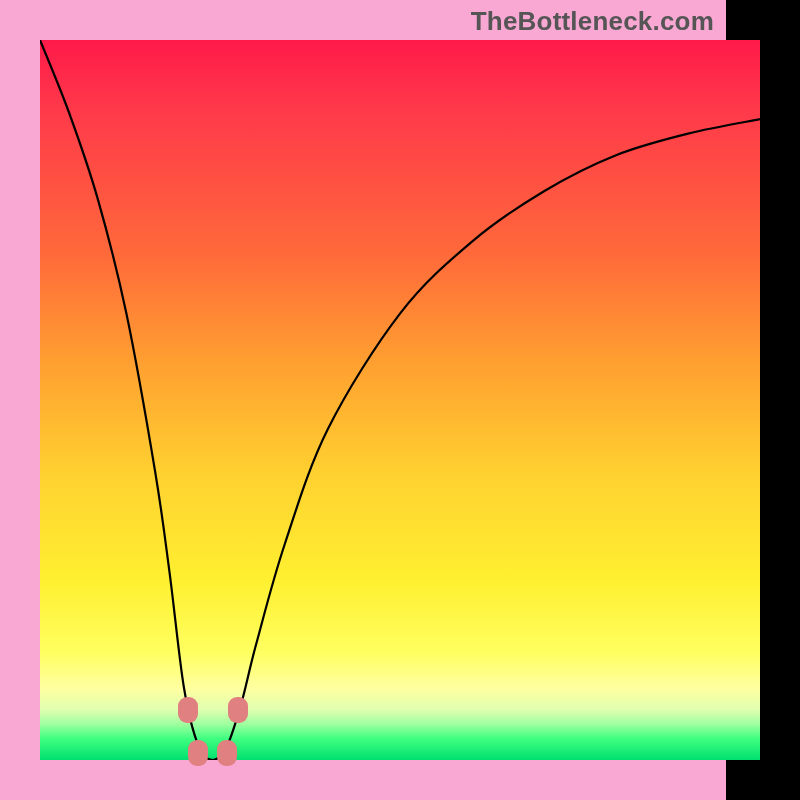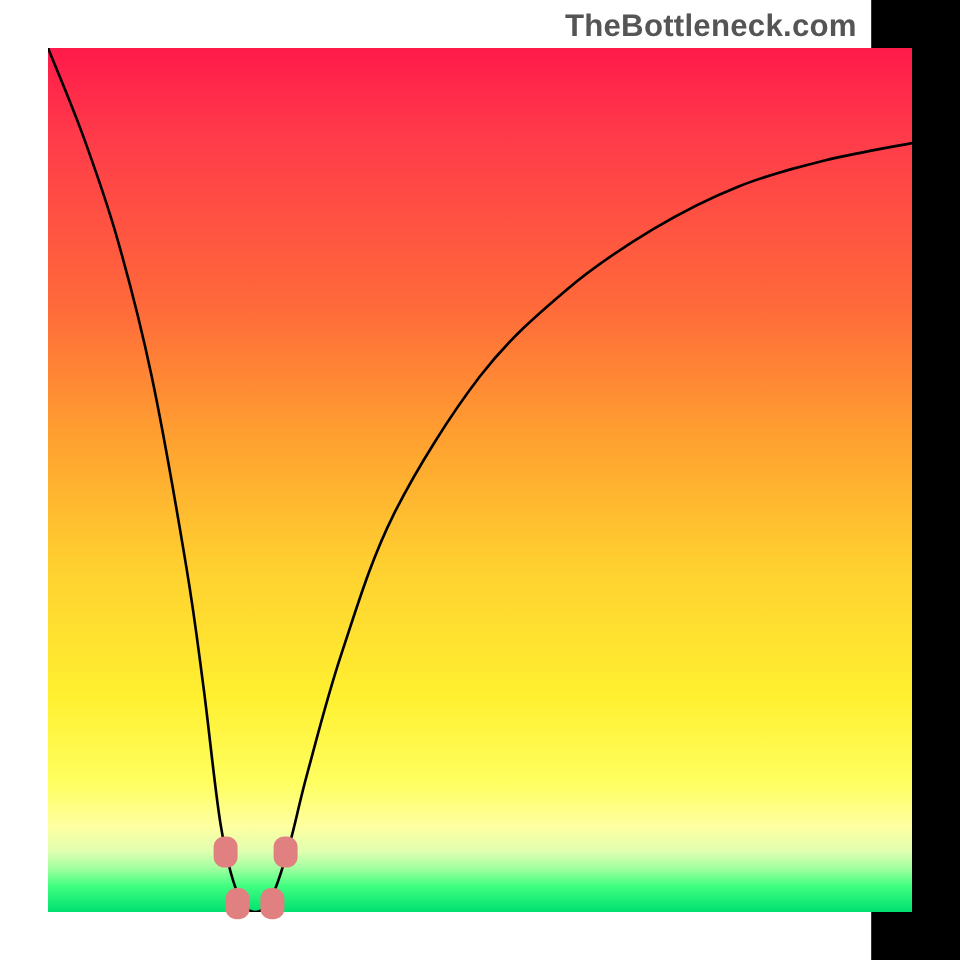--- a/index.html
+++ b/index.html
@@ -9,21 +9,21 @@
     height: 800px;
     background: #000;
     overflow: hidden;
   }
   .frame {
     position: absolute;
     top: 0;
     left: 0;
     width: 726px;
     height: 800px;
-    background: #ffffff;
+    background: #f9a8d4;
     text-align: right;
   }
   .plot-area {
     position: absolute;
     top: 40px;
     left: 40px;
     width: 720px;
     height: 720px;
     background: linear-gradient(to bottom,
       #ff1a4a 0%,

